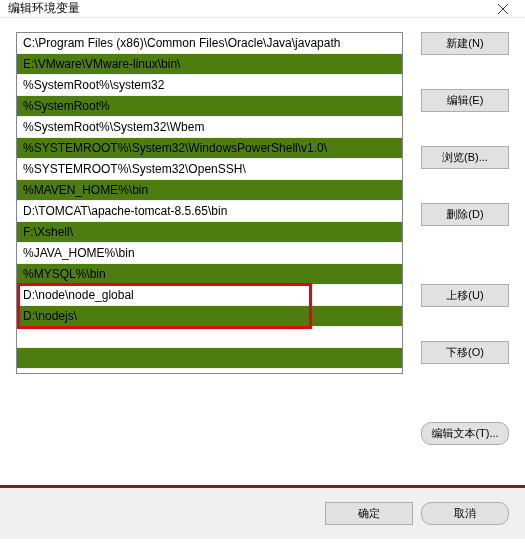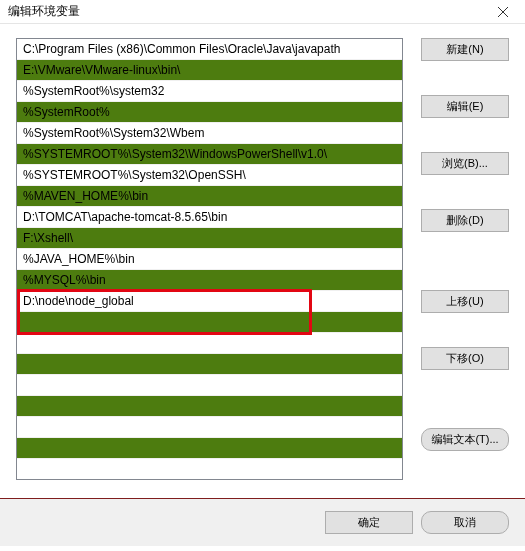--- a/index.html
+++ b/index.html
@@ -8,40 +8,40 @@
   font-size: 12px;
   background: #fff;
   width: 525px;
   height: 551px;
   overflow: hidden;
 }
 .titlebar {
   display: flex;
   align-items: center;
   justify-content: space-between;
-  height: 24px;
+  height: 18px;
   padding: 0 0 0 8px;
   border-bottom: 1px solid #e5e5e5;
 }
 .titlebar-title { font-size: 12px; color: #000; }
 .close-btn {
   width: 45px; height: 30px;
   display: flex; align-items: center; justify-content: center;
   color: #333;
 }
 .close-btn svg { width: 10px; height: 10px; }
 .dialog-body {
   display: flex;
   padding: 14px 16px 0 16px;
   gap: 18px;
 }
 .list-wrap {
   flex: 1;
   border: 1px solid #828790;
-  height: 442px;
+  height: 342px;
   background: #fff;
   position: relative;
   overflow: hidden;
 }
 .list {
   width: 100%;
   position: relative;
 }
 .list-row {
   height: 21px;
@@ -75,23 +75,23 @@
   border: 1px solid #adadad;
   background: #e1e1e1;
   font-size: 11px;
   font-family: inherit;
   cursor: default;
 }
 .btn:last-child { margin-bottom: 0; border-radius: 10px; }
 .gap-small { height: 24px; }
 .footer {
   position: absolute;
-  bottom: 5px; left: 0; right: 0;
-  height: 48px;
-  border-top: 1px solid #7f1d1d;
+  bottom: 12px; left: 0; right: 0;
+  height: 54px;
+  border-top: 3px solid #7f1d1d;
   background: #f0f0f0;
   display: flex;
   justify-content: flex-end;
   align-items: center;
   padding-right: 16px;
   gap: 8px;
 }
 .footer .btn { width: 88px; margin-bottom: 0; }
 </style>
 </head>
@@ -115,20 +115,21 @@
         <div class="list-row">%SystemRoot%</div>
         <div class="list-row">%SystemRoot%\System32\Wbem</div>
         <div class="list-row">%SYSTEMROOT%\System32\WindowsPowerShell\v1.0\</div>
         <div class="list-row">%SYSTEMROOT%\System32\OpenSSH\</div>
         <div class="list-row">%MAVEN_HOME%\bin</div>
         <div class="list-row">D:\TOMCAT\apache-tomcat-8.5.65\bin</div>
         <div class="list-row">F:\Xshell\</div>
         <div class="list-row">%JAVA_HOME%\bin</div>
         <div class="list-row">%MYSQL%\bin</div>
         <div class="list-row">D:\node\node_global</div>
+        <div class="list-row">D:\nodejs\</div>
         <div class="list-row"></div>
         <div class="list-row"></div>
         <div class="list-row"></div>
         <div class="list-row"></div>
         <div class="list-row"></div>
         <div class="list-row"></div>
         <div class="list-row"></div>
       </div>
     <div class="highlight-box" style="top: 250px; height: 46px; border-color: rgb(226, 6, 19);"></div>
   </div>

